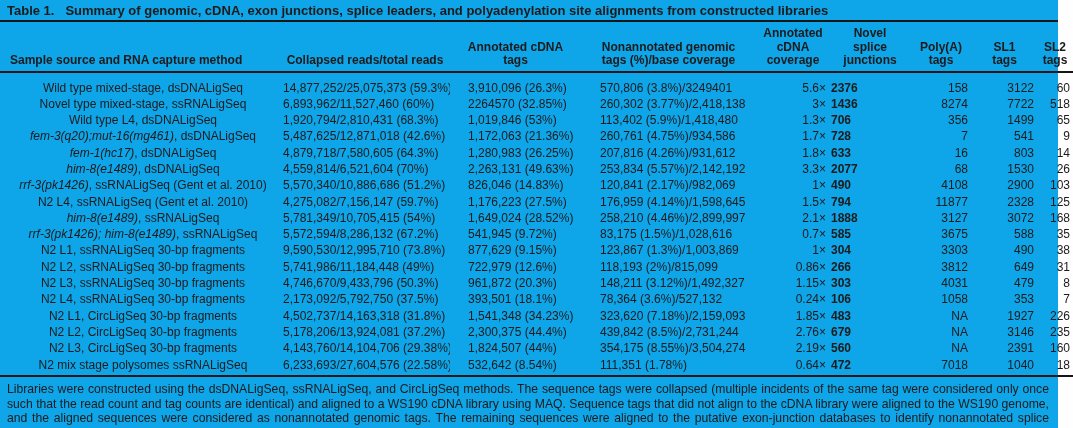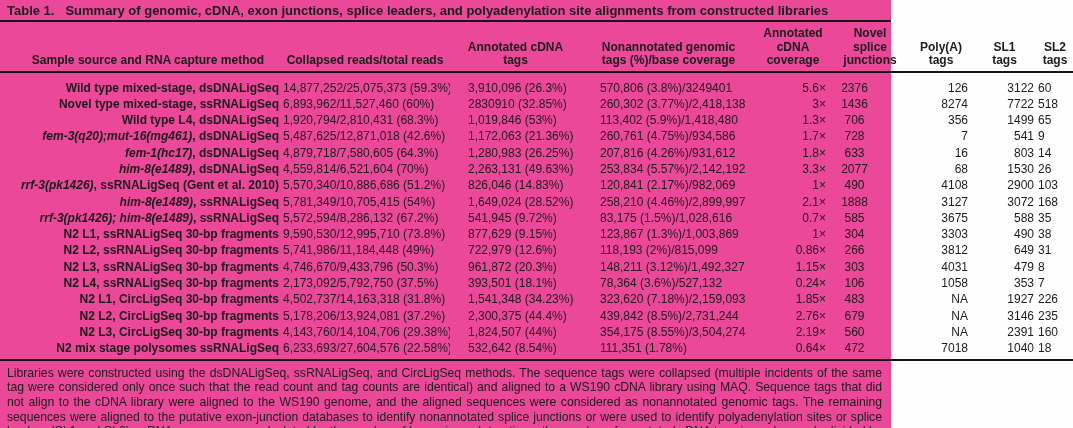--- a/index.html
+++ b/index.html
@@ -3,21 +3,21 @@
 <meta charset="utf-8">
 <style>
   html, body { margin: 0; padding: 0; }
   body {
     width: 1073px; height: 428px;
     background: #fefefe;
     color: #1b1b1b;
     font-family: "Liberation Sans", sans-serif;
     overflow: hidden;
   }
-  .page { width: 891px; height: 428px; background: #ec4899; }
+  .page { width: 1058px; height: 428px; background: #0ea5e9; }
 
   .title {
     font-size: 13px; font-weight: bold; line-height: 15px;
     padding: 3px 8px 2px 7px;
     border-bottom: 2px solid #161616;
     white-space: nowrap;
   }
   .title-label { margin-right: 11px; }
 
   table {
@@ -36,30 +36,30 @@
     text-align: center;
   }
   td {
     font-size: 12px; line-height: 14.3px;
     white-space: nowrap;
     overflow: hidden;
   }
   tbody tr:first-child td { padding-top: 8px; }
   tbody tr:last-child td  { padding-bottom: 3px; }
 
-  th.h0 { text-align: center; padding-left: 16px; }
-  td.c0 { text-align: right;  padding-left: 7px; font-weight: bold; }
+  th.h0 { text-align: left; padding-left: 10px; }
+  td.c0 { text-align: center;  padding-left: 7px; }
   td.c1 { text-align: left;  padding-left: 3px; }
   td.c2 { text-align: left;  padding-left: 18px; }
   td.c3 { text-align: left;  padding-left: 19px; }
   td.c4 { text-align: right; padding-right: 4px; }
-  td.c5 { text-align: center; padding-right: 32px; }
+  td.c5 { text-align: left; padding-right: 32px; font-weight: bold; }
   td.c6 { text-align: right; padding-right: 4px; }
   td.c7 { text-align: right; padding-right: 3px; }
-  td.c8 { text-align: left; padding-right: 3px; }
+  td.c8 { text-align: right; padding-right: 3px; }
 
   .footnote {
     font-size: 12.2px; line-height: 14.7px;
     text-align: justify;
     padding: 5px 9px 0 7px;
   }
   i { font-style: italic; }
 </style>
 </head>
 <body>
@@ -105,28 +105,28 @@
       </tr>
     </thead>
     <tbody id="table-body">
         <tr>
           <td class="c0"><span>Wild type mixed-stage, dsDNALigSeq</span></td>
           <td class="c1">14,877,252/25,075,373 (59.3%)</td>
           <td class="c2">3,910,096 (26.3%)</td>
           <td class="c3">570,806 (3.8%)/3249401</td>
           <td class="c4">5.6×</td>
           <td class="c5">2376</td>
-          <td class="c6">126</td>
+          <td class="c6">158</td>
           <td class="c7">3122</td>
           <td class="c8">60</td>
         </tr>
         <tr>
           <td class="c0"><span>Novel type mixed-stage, ssRNALigSeq</span></td>
           <td class="c1">6,893,962/11,527,460 (60%)</td>
-          <td class="c2">2830910 (32.85%)</td>
+          <td class="c2">2264570 (32.85%)</td>
           <td class="c3">260,302 (3.77%)/2,418,138</td>
           <td class="c4">3×</td>
           <td class="c5">1436</td>
           <td class="c6">8274</td>
           <td class="c7">7722</td>
           <td class="c8">518</td>
         </tr>
         <tr>
           <td class="c0"><span>Wild type L4, dsDNALigSeq</span></td>
           <td class="c1">1,920,794/2,810,431 (68.3%)</td>
@@ -176,20 +176,31 @@
           <td class="c1">5,570,340/10,886,686 (51.2%)</td>
           <td class="c2">826,046 (14.83%)</td>
           <td class="c3">120,841 (2.17%)/982,069</td>
           <td class="c4">1×</td>
           <td class="c5">490</td>
           <td class="c6">4108</td>
           <td class="c7">2900</td>
           <td class="c8">103</td>
         </tr>
         <tr>
+          <td class="c0"><span>N2 L4, ssRNALigSeq (Gent et al. 2010)</span></td>
+          <td class="c1">4,275,082/7,156,147 (59.7%)</td>
+          <td class="c2">1,176,223 (27.5%)</td>
+          <td class="c3">176,959 (4.14%)/1,598,645</td>
+          <td class="c4">1.5×</td>
+          <td class="c5">794</td>
+          <td class="c6">11877</td>
+          <td class="c7">2328</td>
+          <td class="c8">125</td>
+        </tr>
+        <tr>
           <td class="c0"><i>him-8(e1489)</i><span>, ssRNALigSeq</span></td>
           <td class="c1">5,781,349/10,705,415 (54%)</td>
           <td class="c2">1,649,024 (28.52%)</td>
           <td class="c3">258,210 (4.46%)/2,899,997</td>
           <td class="c4">2.1×</td>
           <td class="c5">1888</td>
           <td class="c6">3127</td>
           <td class="c7">3072</td>
           <td class="c8">168</td>
         </tr>

